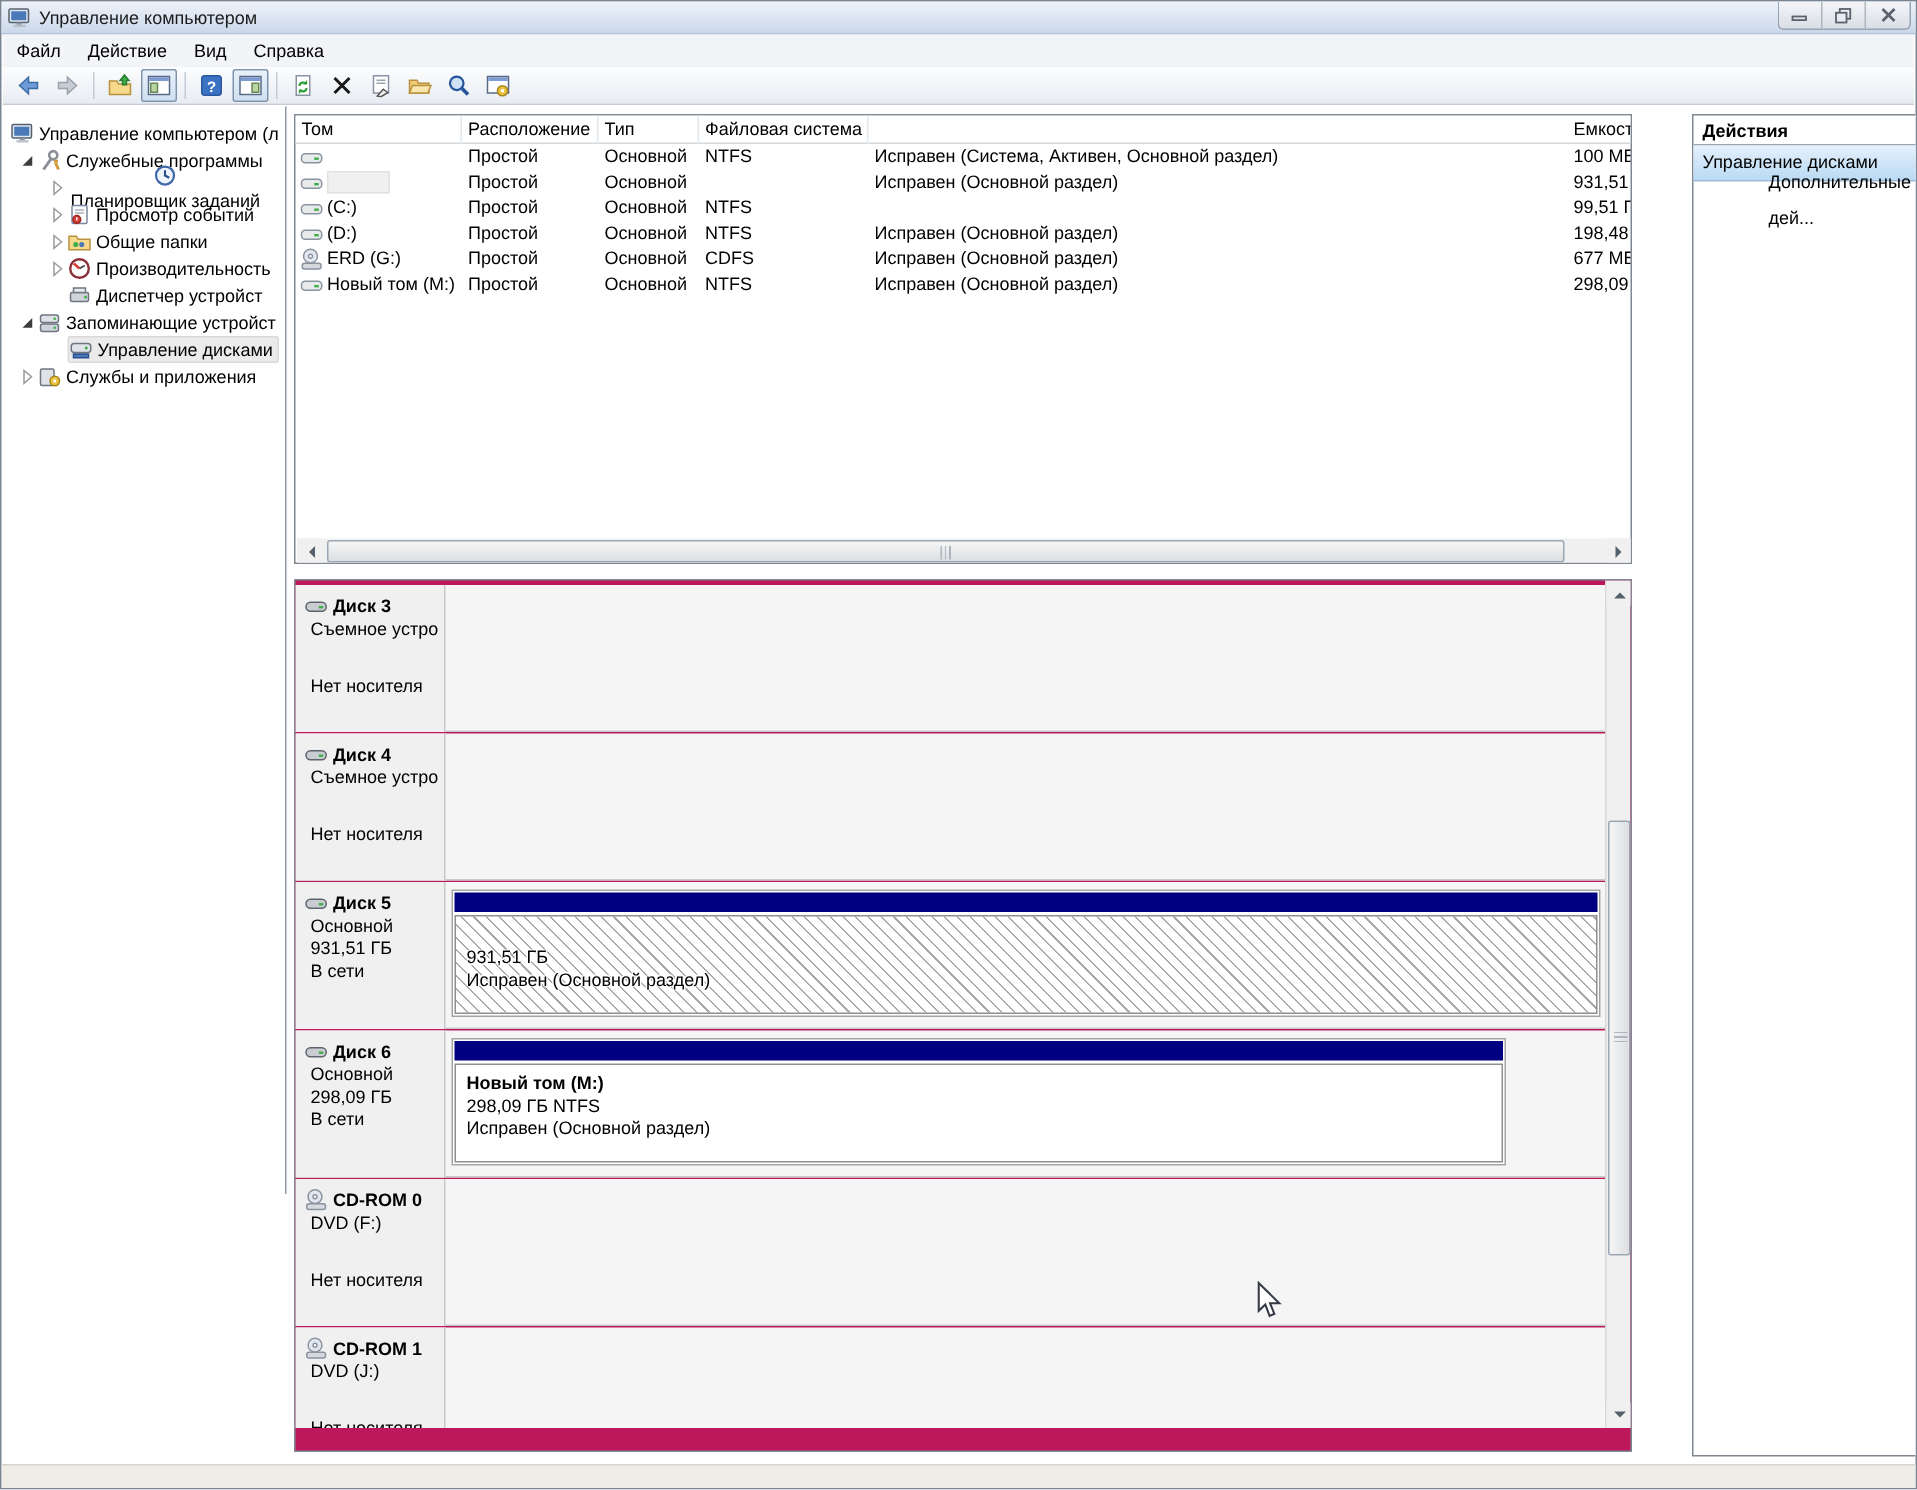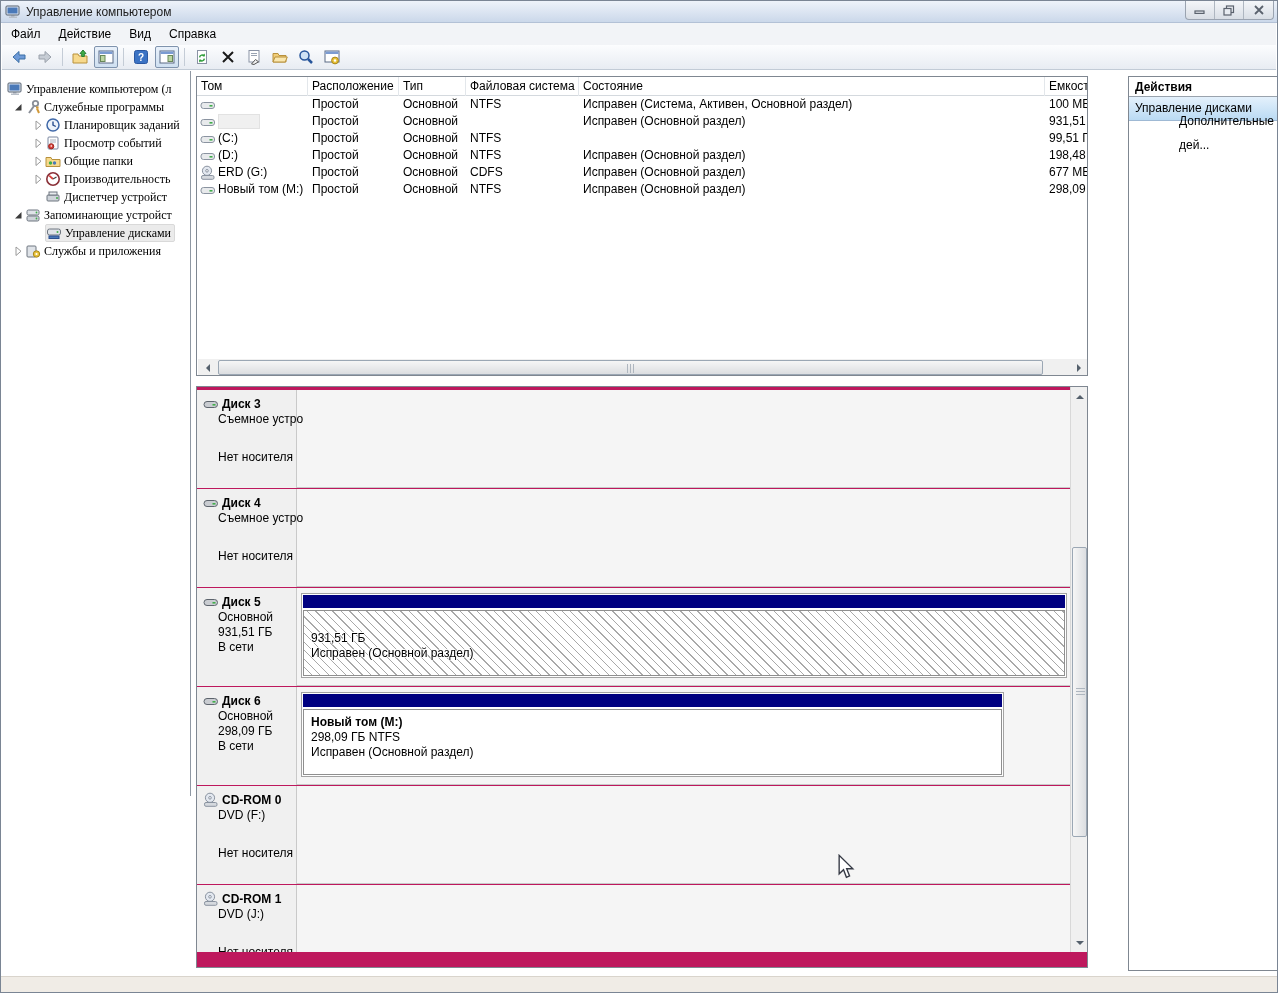--- a/index.html
+++ b/index.html
@@ -28,21 +28,21 @@
   #toolbar { position:absolute; left:1px; top:44px; width:1274px; height:25px;
     background:linear-gradient(#fcfdfe,#e8ecf2); border-bottom:1px solid #c2cbd6;
     display:flex; align-items:center; padding-left:4px; }
   .tb-btn { width:24px; height:22px; display:flex; align-items:center; justify-content:center;
     margin:0 1px; border:1px solid transparent; border-radius:2px; }
   .tb-btn.pressed { border:1px solid #7f93ad; background:linear-gradient(#e9f1fa,#cfe0f1); }
   .tb-sep { width:1px; height:18px; background:#c4ccd6; margin:0 4px; }
 
   
   #tree-panel { position:absolute; left:2px; top:70px; width:188px; height:725px;
-    background:#fff; border-right:1px solid #8f98a3; overflow:hidden;font-family:Liberation Serif, serif; }
+    background:#fff; border-right:1px solid #8f98a3; overflow:hidden; }
   .tree-row { position:absolute; height:18px; display:flex; align-items:center; white-space:nowrap; }
   .tree-exp { width:14px; height:14px; flex:0 0 14px; }
   .tree-ico { width:17px; height:16px; flex:0 0 17px; }
   .tree-label { padding:0 3px 0 2px; line-height:16px; }
   .tree-sel { background:#ebebeb; border:1px solid #d9d9d9; border-radius:2px; }
 
   
   .sb-h { position:absolute; height:17px; background:#f0f0f0; display:flex; }
   .sb-v { position:absolute; width:17px; background:#f0f0f0; }
   .sb-btn { width:17px; height:17px; background:#f0f0f0; display:flex; align-items:center; justify-content:center; flex:0 0 17px; }
@@ -79,21 +79,21 @@
   
   #graph-pane { position:absolute; left:195px; top:385px; width:892px; height:582px;
     border:1px solid #7f8791; background:#be185d; overflow:hidden; }
   #disk-rows { position:absolute; left:0; top:0; width:873px; height:565px; overflow:hidden; }
   .disk-row { position:absolute; left:0; width:873px; height:98px; background:#f5f5f5;
     border-bottom:1px solid #c9c9c9; }
   .disk-label { position:absolute; left:0; top:0; width:100px; height:98px; background:#f0f0f0;
     border-right:1px solid #c9c9c9; }
   .dl-title { position:absolute; left:6px; top:6px; display:flex; align-items:center; font-weight:bold; }
   .dl-title .dico { width:18px; height:16px; margin-right:1px; }
-  .dl-line { position:absolute; left:21px; white-space:nowrap; overflow:hidden; width:92px; }
+  .dl-line { position:absolute; left:10px; white-space:nowrap; overflow:hidden; width:92px; }
   .disk-bar { position:absolute; left:104px; top:5px; height:85px; border:1px solid #a3a3a3;
     background:#fff; padding:1px; }
   .bar-strip { height:13px; background:#000080; }
   .bar-part { position:relative; margin-top:2px; height:66px; border:1px solid #8f8f8f; background:#fff; }
   .bar-part.hatched { background:repeating-linear-gradient(45deg,#ffffff 0 5px,#a9a9a9 5px 6px); }
   .bp-line { position:absolute; left:7px; white-space:nowrap;
     text-shadow:1px 0 #fff,-1px 0 #fff,0 1px #fff,0 -1px #fff; }
   .bp-line.b { font-weight:bold; }
   #graph-vscroll { right:0; top:0; height:565px; border-left:1px solid #d8d8d8; }
   #legend { position:absolute; left:0; top:565px; width:890px; height:17px; background:#fff;
@@ -266,21 +266,21 @@
                 <path d="M12 9.5 L14 14" stroke="#d29a3a" stroke-width="2"></path>
                 <rect x="11" y="7.5" width="2.6" height="2" fill="#d29a3a"></rect>
               </svg></span>
             <span class="tree-label nowrap">Служебные программы</span>
           </span>
         </div>
         <div class="tree-row" style="top: 45px; left: 28px;">
           <span class="tree-exp"><svg width="14" height="14" viewBox="0 0 14 14">
               <path d="M5 3 L5 11.5 L10 7.2 Z" fill="#fff" stroke="#9a9a9a"></path>
             </svg></span>
-          <span style="display: inline-flex; align-items: center;">
+          <span style="display: inline-flex; align-items: center; flex-direction: column;">
             <span class="tree-ico"><svg width="16" height="16" viewBox="0 0 16 16">
                 <circle cx="8" cy="8" r="6" fill="#eef4fb" stroke="#3f68a8" stroke-width="1.5"></circle>
                 <path d="M8 4.5 L8 8 L10.8 9.5" stroke="#2a4f8f" stroke-width="1.4" fill="none"></path>
               </svg></span>
             <span class="tree-label nowrap">Планировщик заданий</span>
           </span>
         </div>
         <div class="tree-row" style="top: 63px; left: 28px;">
           <span class="tree-exp"><svg width="14" height="14" viewBox="0 0 14 14">
               <path d="M5 3 L5 11.5 L10 7.2 Z" fill="#fff" stroke="#9a9a9a"></path>
@@ -386,21 +386,20 @@
         </div>
     </div>
   </div>
 
   <div id="list-pane">
     <div id="list-header">
         <div class="hcell" style="left: 0px; width: 111px;">Том</div>
         <div class="hcell" style="left: 111px; width: 91px;">Расположение</div>
         <div class="hcell" style="left: 202px; width: 67px;">Тип</div>
         <div class="hcell" style="left: 269px; width: 113px;">Файловая система</div>
-        <div class="hcell" style="left: 382px; width: 466px;">Состояние</div>
         <div class="hcell" style="left: 848px; width: 60px;">Емкость</div>
       </div>
     <div id="list-rows">
         <div class="vol-row" style="top: 0px;">
           <span class="vol-ico"><svg width="16" height="16" viewBox="0 0 16 16">
               <rect x="1" y="5.5" width="13.5" height="6" rx="2.5" fill="#e8eaec" stroke="#8a93a0"></rect>
               <rect x="9.5" y="8" width="3" height="1.6" fill="#3fae49"></rect>
             </svg></span>
           <span class="vcell" style="left: 21px; width: 90px;"></span>
           <span class="vcell" style="left: 115px; width: 87px;">Простой</span>

